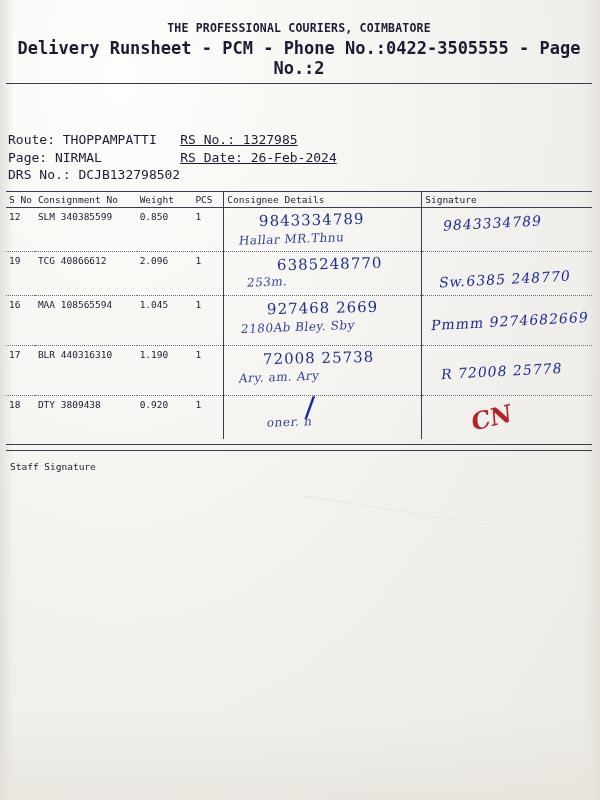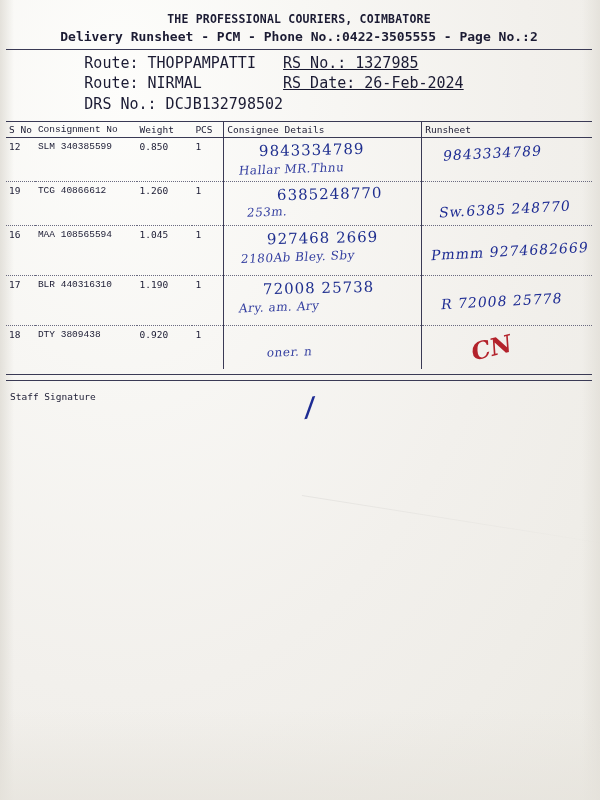--- a/index.html
+++ b/index.html
@@ -43,49 +43,50 @@
   }
   .crease-diag {
     left: 300px; top: 520px; width: 320px; height: 1px;
     background: linear-gradient(90deg, rgba(0,0,0,0.06), rgba(0,0,0,0));
     transform: rotate(9deg);
   }
 
   .doc {
     position: absolute;
     left: 6px;
-    top: 8px;
+    top: 17px;
     width: 586px;
     color: #1b1b33;
   }
 
   .title {
     text-align: center;
     font-weight: bold;
     font-size: 11.5px;
     letter-spacing: .2px;
     margin-top: 4px;
   }
   .subtitle {
     text-align: center;
     font-weight: bold;
-    font-size: 13px;
+    font-size: 17px;
     margin-top: 3px;
   }
   .rule {
     border-top: 1px solid #3a3a55;
     margin: 5px 0 0 0;
   }
 
   .meta {
     display: flex;
-    justify-content: center;
-    font-size: 15px;
+    justify-content: flex-start;
+    font-size: 13px;
     line-height: 1.35;
     padding: 3px 2px 2px 2px;
+    margin-top: 44px;
   }
   .meta .left div, .meta .right div { white-space: pre; }
   .meta .right { padding-right: 50px; text-decoration: underline; }
 
   table.runsheet {
     width: 100%;
     border-collapse: collapse;
     font-size: 9.5px;
   }
   table.runsheet th {
@@ -95,21 +96,21 @@
     border-bottom: 1px solid #3a3a55;
     vertical-align: bottom;
     white-space: nowrap;
   }
   table.runsheet td {
     padding: 3px 3px 2px 3px;
     vertical-align: top;
     white-space: nowrap;
   }
   .col-sno { width: 22px; margin-top: 12px; }
-  .col-cn { width: 98px; font-family: Liberation Mono, monospace; }
+  .col-cn { width: 98px; }
   .col-wt { width: 52px; text-align: left; }
   .col-pcs { width: 26px; text-align: left; }
   .col-cons { width: 196px; border-left: 1px solid #3a3a55; margin-left: 16px; }
   .col-sig { border-left: 1px solid #3a3a55; }
 
   tr.datarow td {
     border-bottom: 1px dotted #6a6a80;
     height: 38px;
   }
   tr.datarow.tall td { height: 44px; }
@@ -188,40 +189,40 @@
 
   <div class="doc">
 
     <div class="title">THE PROFESSIONAL COURIERS, COIMBATORE</div>
     <div class="subtitle">Delivery Runsheet - PCM - Phone No.:0422-3505555 - Page No.:2</div>
     <div class="rule"></div>
 
     <div class="meta">
       <div class="left">
         <div>Route: THOPPAMPATTI</div>
-        <div>Route: NIRMAL</div>
+        <div>Page: NIRMAL</div>
         <div>DRS No.: DCJB132798502</div>
       </div>
       <div class="right">
         <div>RS No.: 1327985</div>
         <div>RS Date: 26-Feb-2024</div>
       </div>
     </div>
 
     <div class="rule"></div>
 
     <table class="runsheet">
       <thead>
         <tr>
           <th class="col-sno">S No</th>
           <th class="col-cn">Consignment No</th>
           <th class="col-wt">Weight</th>
           <th class="col-pcs">PCS</th>
           <th class="col-cons">Consignee Details</th>
-          <th class="col-sig">Runsheet</th>
+          <th class="col-sig">Signature</th>
         </tr>
       </thead>
       <tbody>
         <tr class="datarow">
           <td class="col-sno">12</td>
           <td class="col-cn">SLM 340385599</td>
           <td class="col-wt">0.850</td>
           <td class="col-pcs">1</td>
           <td class="col-cons">
             <div style="padding-left:32px">
@@ -234,21 +235,21 @@
           <td class="col-sig">
             <div style="padding-left:18px;margin-top:4px">
               <span class="sig">9843334789</span>
             </div>
           </td>
         </tr>
 
         <tr class="datarow">
           <td class="col-sno">19</td>
           <td class="col-cn">TCG 40866612</td>
-          <td class="col-wt">1.260</td>
+          <td class="col-wt">2.096</td>
           <td class="col-pcs">1</td>
           <td class="col-cons">
             <div style="padding-left:50px">
               <span class="hand">6385248770</span>
             </div>
             <div style="padding-left:20px;margin-top:2px">
               <span class="hand2">253m.</span>
             </div>
           </td>
           <td class="col-sig">

